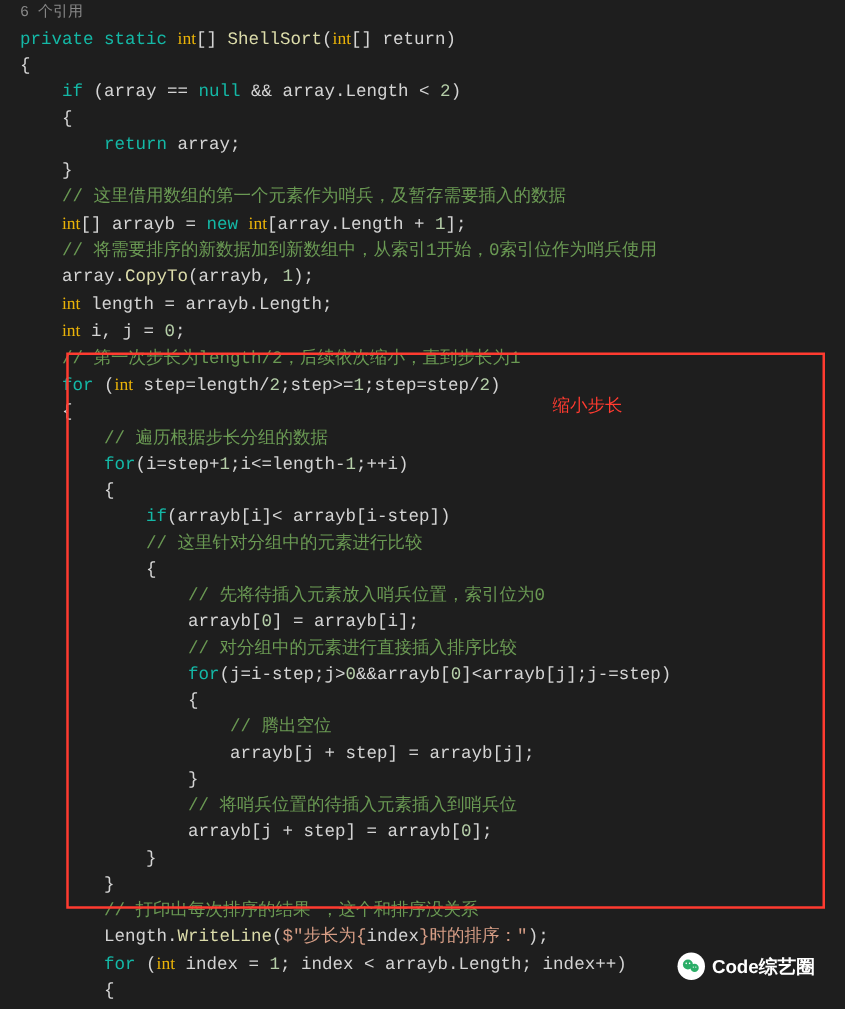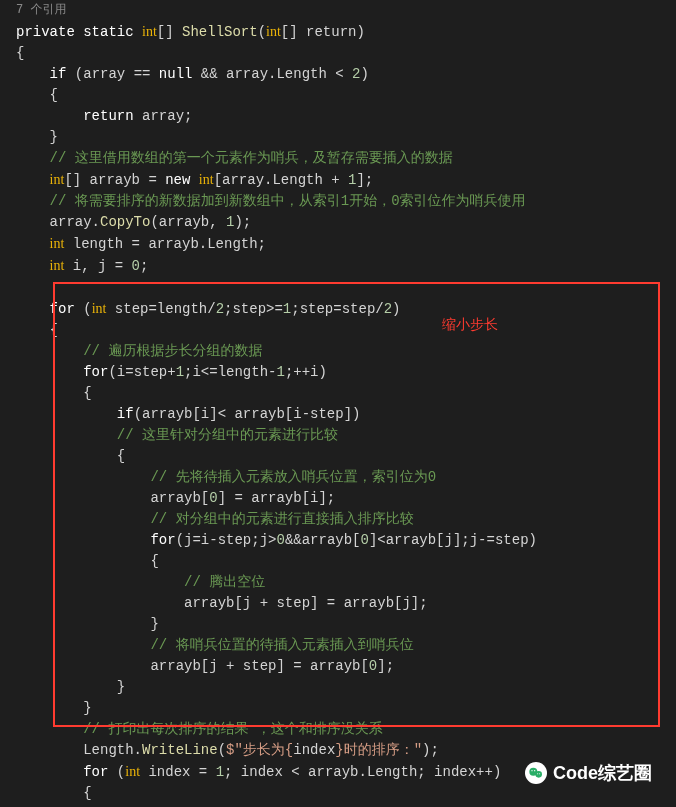--- a/index.html
+++ b/index.html
@@ -13,21 +13,21 @@
     width: 676px;
     overflow: hidden;
   }
   .editor {
     position: relative;
     padding: 0 0 10px 16px;
   }
   .line {
     white-space: pre;
   }
-  .kw { color: #ffffff; }
+  .kw { color: #14b8a6; }
   .type { color: #eab308; font-family: Liberation Serif, serif; }
   .func { color: #dcdcaa; }
   .num { color: #b5cea8; }
   .comment { color: #6a9953; }
   .str { color: #d69d85; }
   .red-box {
     position: absolute;
     border: 2px solid #ff3b30;
     left: 53px;
     top: 282px;
@@ -55,30 +55,30 @@
     height: 22px;
     border-radius: 50%;
     background: #fff;
     display: flex;
     align-items: center;
     justify-content: center;
   }
   .wm-text {
     color: #fff;
     font-family: "Microsoft YaHei", sans-serif;
-    font-size: 18px;
+    font-size: 15px;
     font-weight: bold;
   }
 </style>
 </head>
 <body>
 
 <div class="editor">
 
-<div class="line" style="color:#888;font-size:12px;">7 个引用</div>
+<div class="line" style="color:#888;font-size:12px;">6 个引用</div>
 
 <div class="line"><span class="kw">private</span> <span class="kw">static</span> <span class="type">int</span><span>[] </span><span class="func">ShellSort</span><span>(</span><span class="type">int</span><span>[] return)</span></div>
 
 <div class="line">{</div>
 
 <div class="line"><span>    </span><span class="kw">if</span><span> (array == </span><span class="kw">null</span><span> &amp;&amp; array.Length &lt; </span><span class="num">2</span><span>)</span></div>
 
 <div class="line">    {</div>
 
 <div class="line"><span>        </span><span class="kw">return</span><span> array;</span></div>
@@ -92,21 +92,21 @@
 <div class="line"><span>    </span><span class="comment">// 将需要排序的新数据加到新数组中，从索引1开始，0索引位作为哨兵使用</span></div>
 
 <div class="line"><span>    array.</span><span class="func">CopyTo</span><span>(arrayb, </span><span class="num">1</span><span>);</span></div>
 
 <div class="line"></div>
 
 <div class="line"><span>    </span><span class="type">int</span><span> length = arrayb.Length;</span></div>
 
 <div class="line"><span>    </span><span class="type">int</span><span> i, j = </span><span class="num">0</span><span>;</span></div>
 
-<div class="line"><span>    </span></div>
+<div class="line"><span>    </span><span class="comment">// 第一次步长为length/2，后续依次缩小，直到步长为1</span></div>
 
 <div class="line"><span>    </span><span class="kw">for</span><span> (</span><span class="type">int</span><span> step=length/</span><span class="num">2</span><span>;step&gt;=</span><span class="num">1</span><span>;step=step/</span><span class="num">2</span><span>)</span></div>
 
 <div class="line">    {</div>
 
 <div class="line"><span>        </span><span class="comment">// 遍历根据步长分组的数据</span></div>
 
 <div class="line"><span>        </span><span class="kw">for</span><span>(i=step+</span><span class="num">1</span><span>;i&lt;=length-</span><span class="num">1</span><span>;++i)</span></div>
 
 <div class="line">        {</div>

